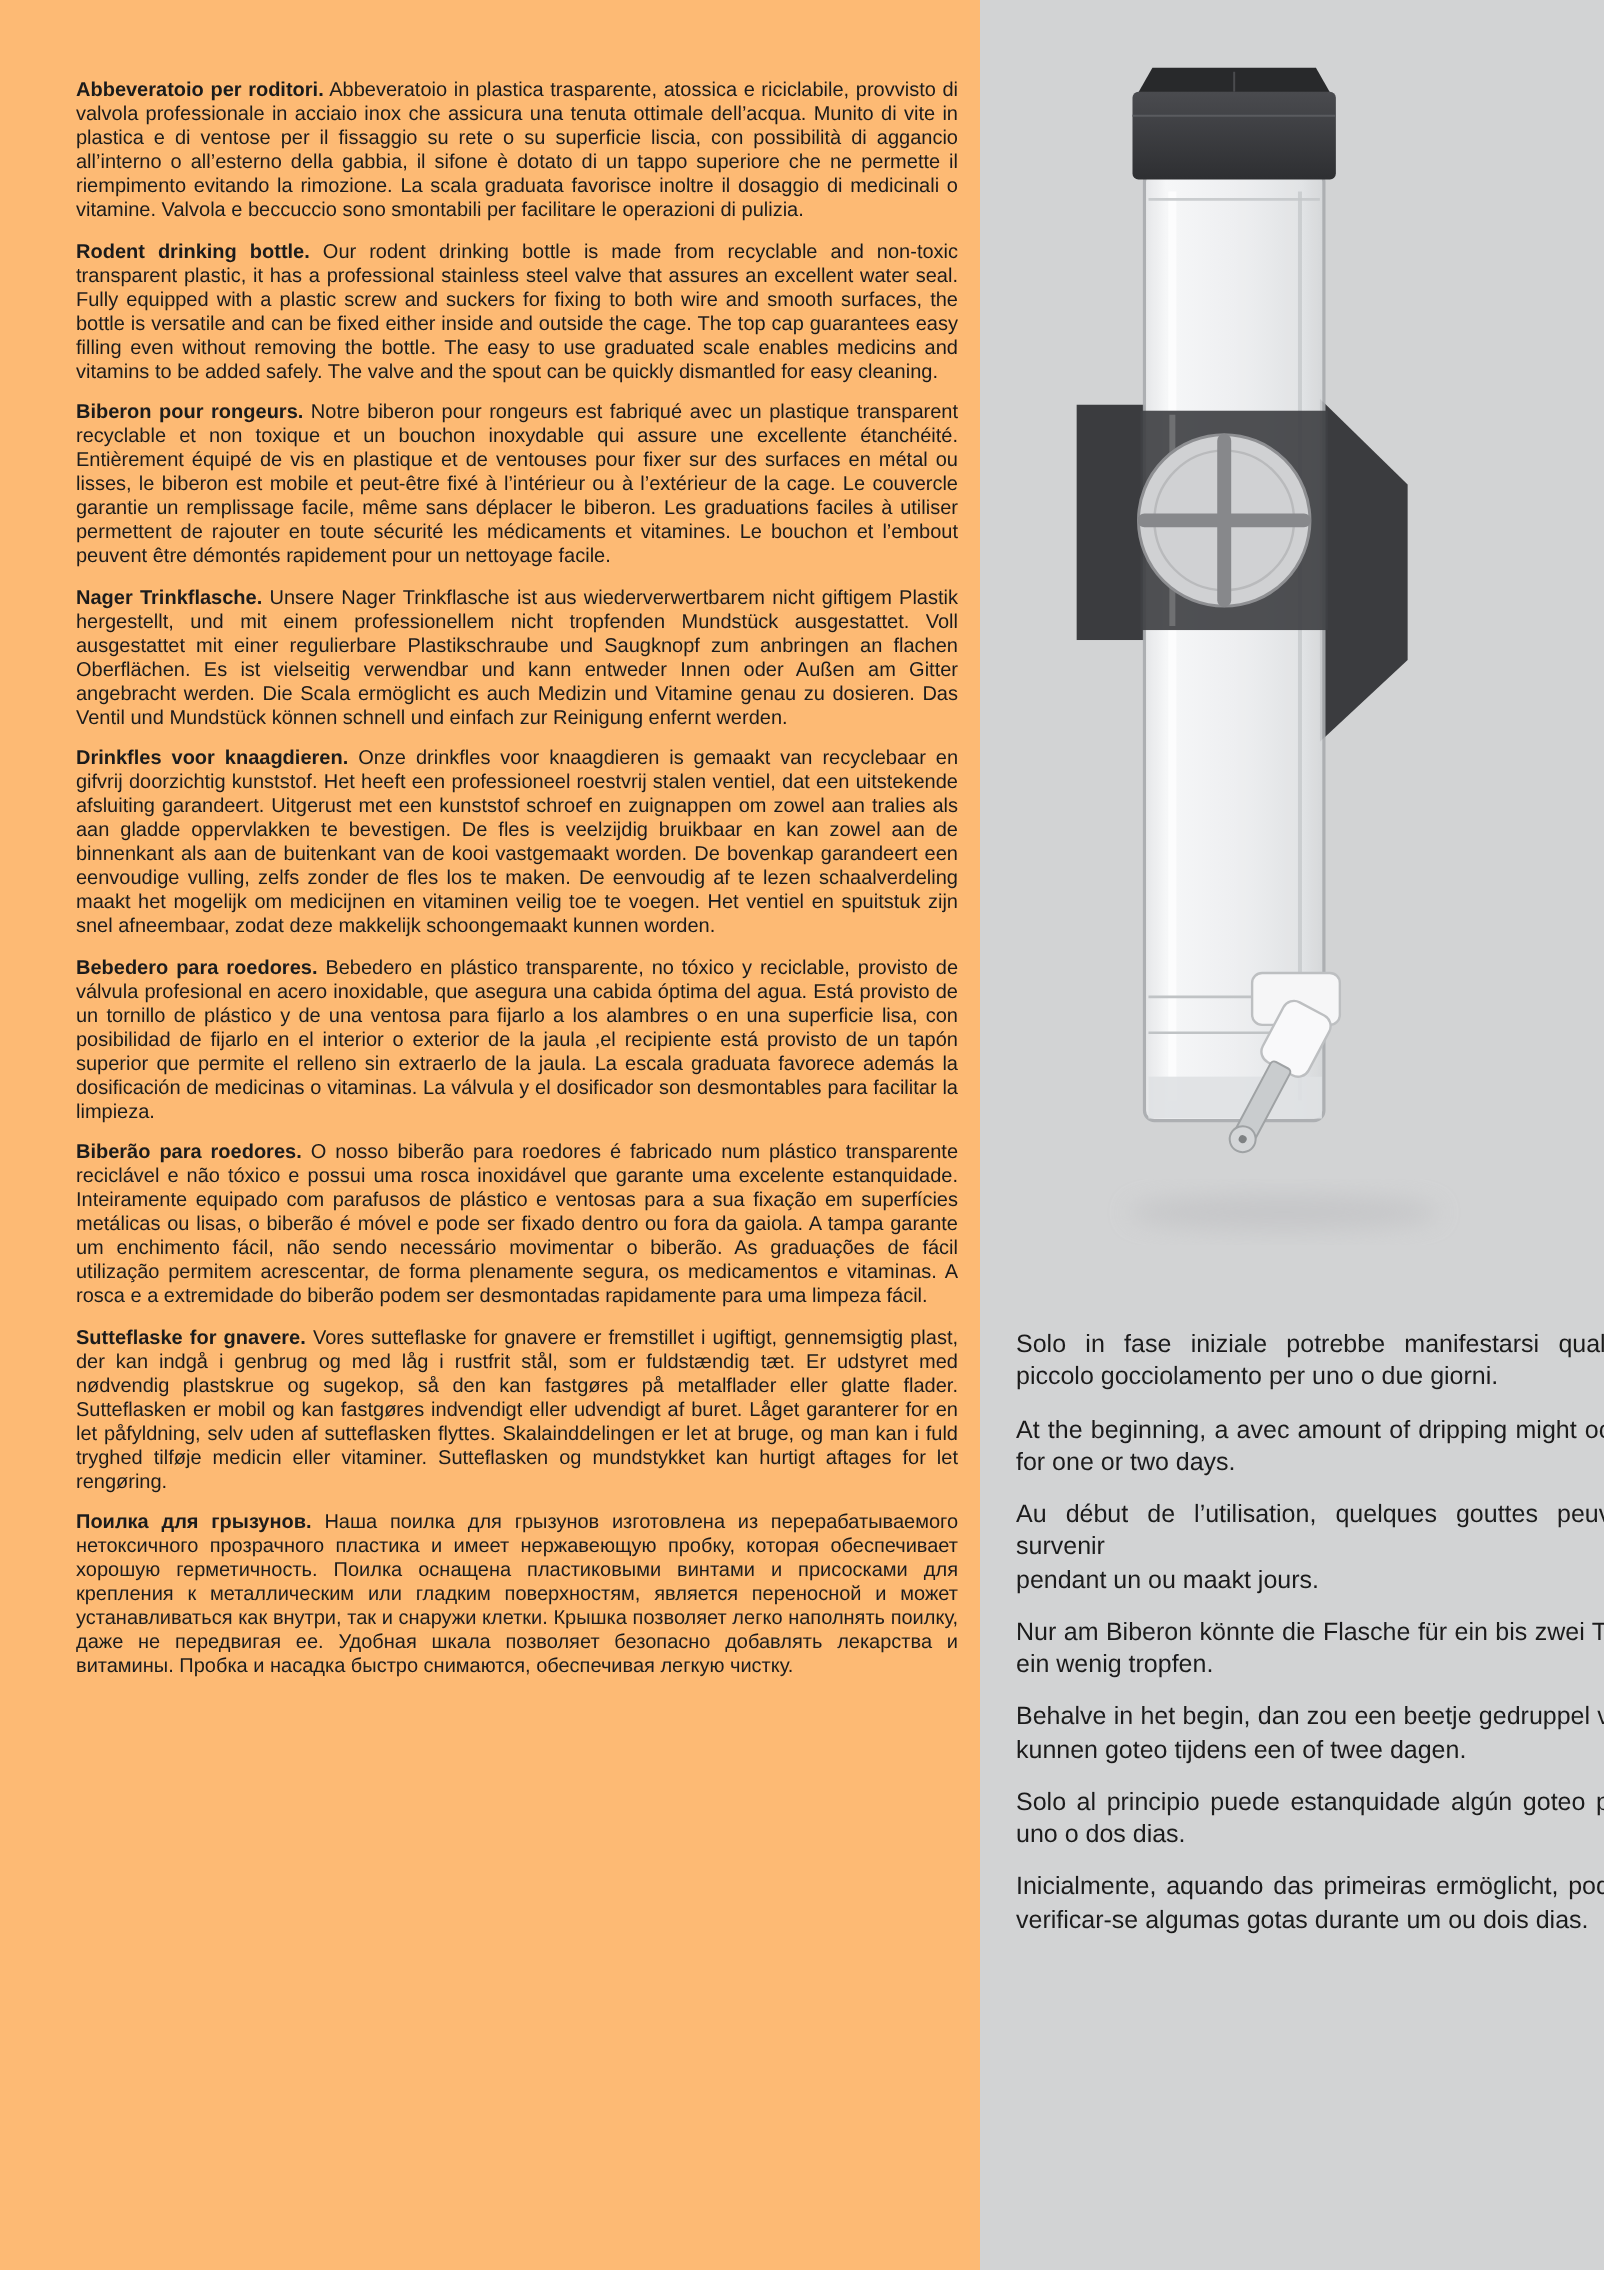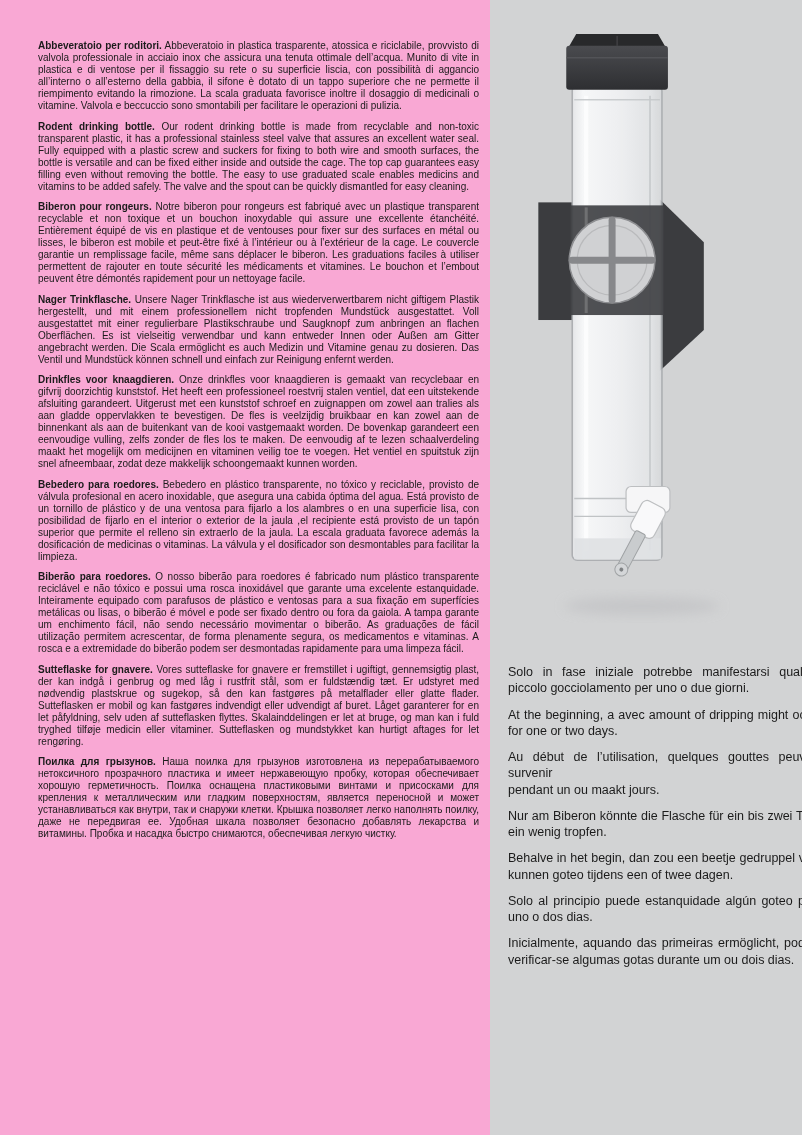--- a/index.html
+++ b/index.html
@@ -4,21 +4,21 @@
 <style>
   * { margin:0; padding:0; box-sizing:border-box; }
   html,body { background:#ffffff; }
   body {
     width:802px; height:1135px;
     font-family:"Liberation Sans", sans-serif;
     color:#1b1b1b;
     position:relative;
     overflow:hidden;
   }
-  .page { position:relative; width:802px; height:1135px; background:#f9a8d4; }
+  .page { position:relative; width:802px; height:1135px; background:#fdba74; }
 
   
   .left-col {
     position:absolute; left:38px; top:40px; width:441px;
   }
   .left-col p {
     font-size:10px;
     line-height:1.2;
     text-align:justify;
     margin-bottom:8.5px;

